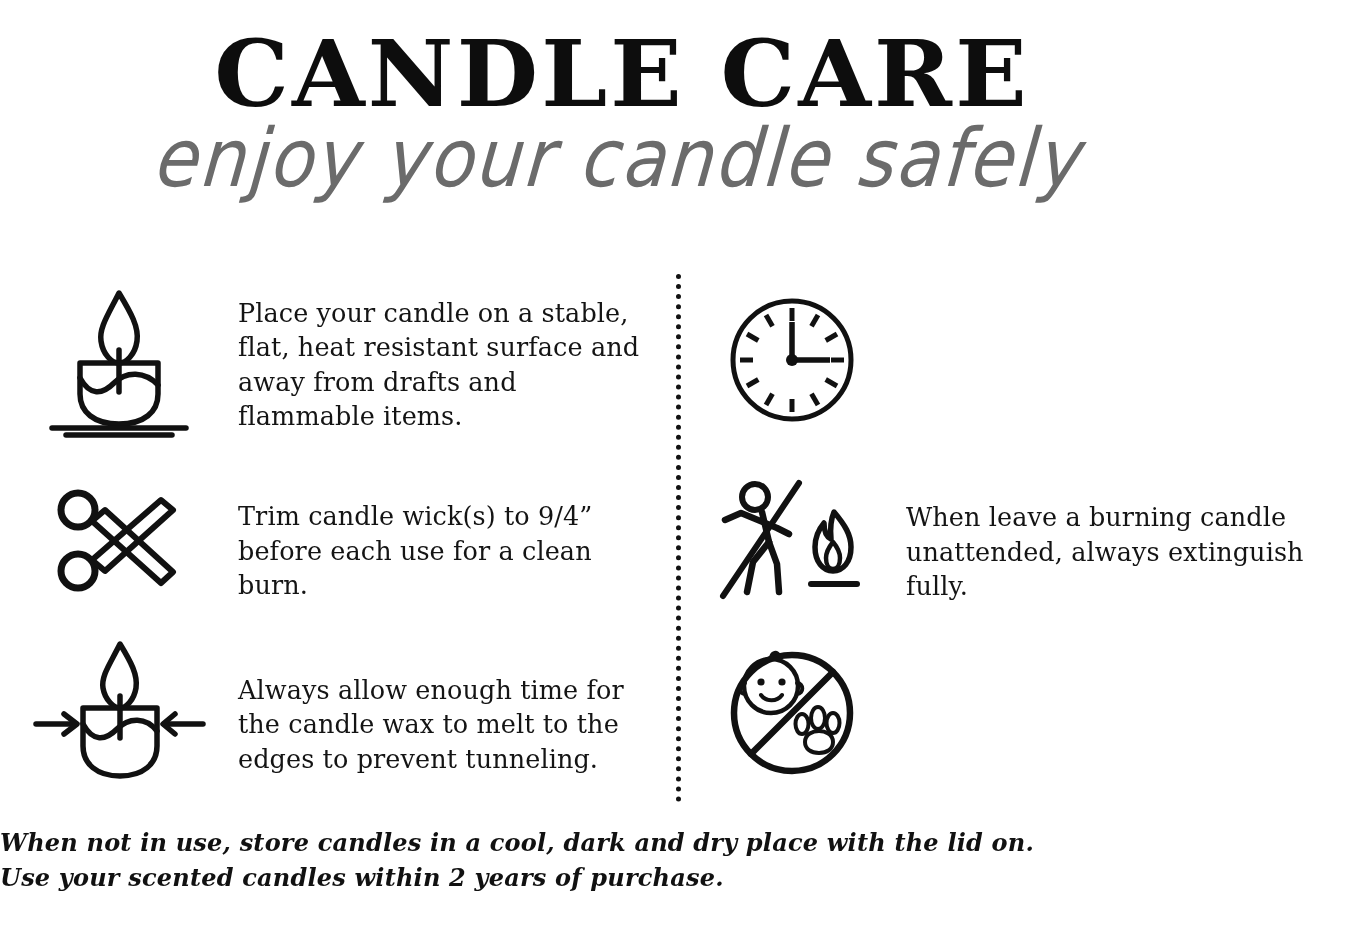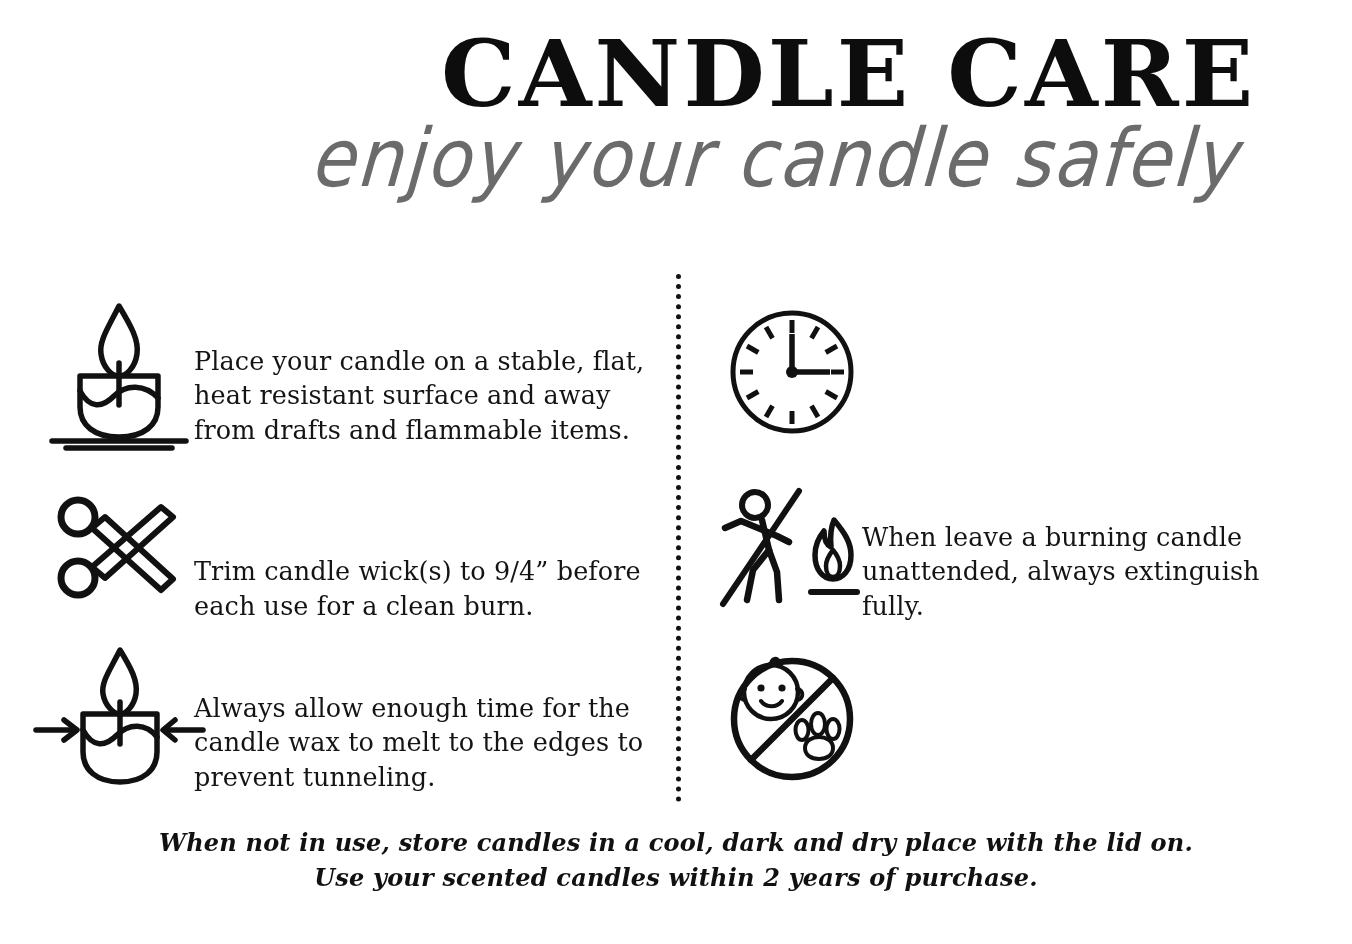--- a/index.html
+++ b/index.html
@@ -23,21 +23,21 @@
     height: 944px;
     background: #ffffff;
   }
 
   
   .header {
     position: absolute;
     top: 28px;
     left: 0;
     width: 1244px;
-    text-align: right;
+    text-align: center;
   }
   .main-title {
     font-family: "DejaVu Serif", serif;
     font-weight: bold;
     font-size: 92px;
     letter-spacing: 3px;
     line-height: 1.0;
     color: #0d0d0d;
     margin: 0;
     transform: scaleX(1.02);
@@ -77,22 +77,23 @@
     position: absolute;
     left: 676px;
     top: 274px;
     width: 0;
     height: 528px;
     border-left: 5px dotted #111111;
   }
 
   .tip {
     display: flex;
-    align-items: flex-end;
+    align-items: center;
     margin-bottom: 10px;
+    gap: 44px;
   }
   .tip-icon {
     flex: 0 0 150px;
     width: 150px;
     height: 150px;
     display: flex;
     align-items: center;
     justify-content: center;
   }
   .col-right .tip-icon { flex-basis: 140px; width: 140px; }
@@ -118,21 +119,20 @@
   .col-right .row-1 .tip-text { padding-top: 12px; }
   .col-right .row-2 .tip-text { padding-top: 24px; }
   .col-right .row-3 .tip-text { padding-top: 34px; }
 
   
   .footer {
     position: absolute;
     top: 826px;
     left: 0;
     width: 1352px;
-    text-align: center;
     font-family: "DejaVu Serif", serif;
     font-style: italic;
     font-weight: bold;
     font-size: 24px;
     line-height: 1.45;
     color: #111111;
     letter-spacing: 0.2px;
   }
   .footer div { white-space: nowrap; }
 

